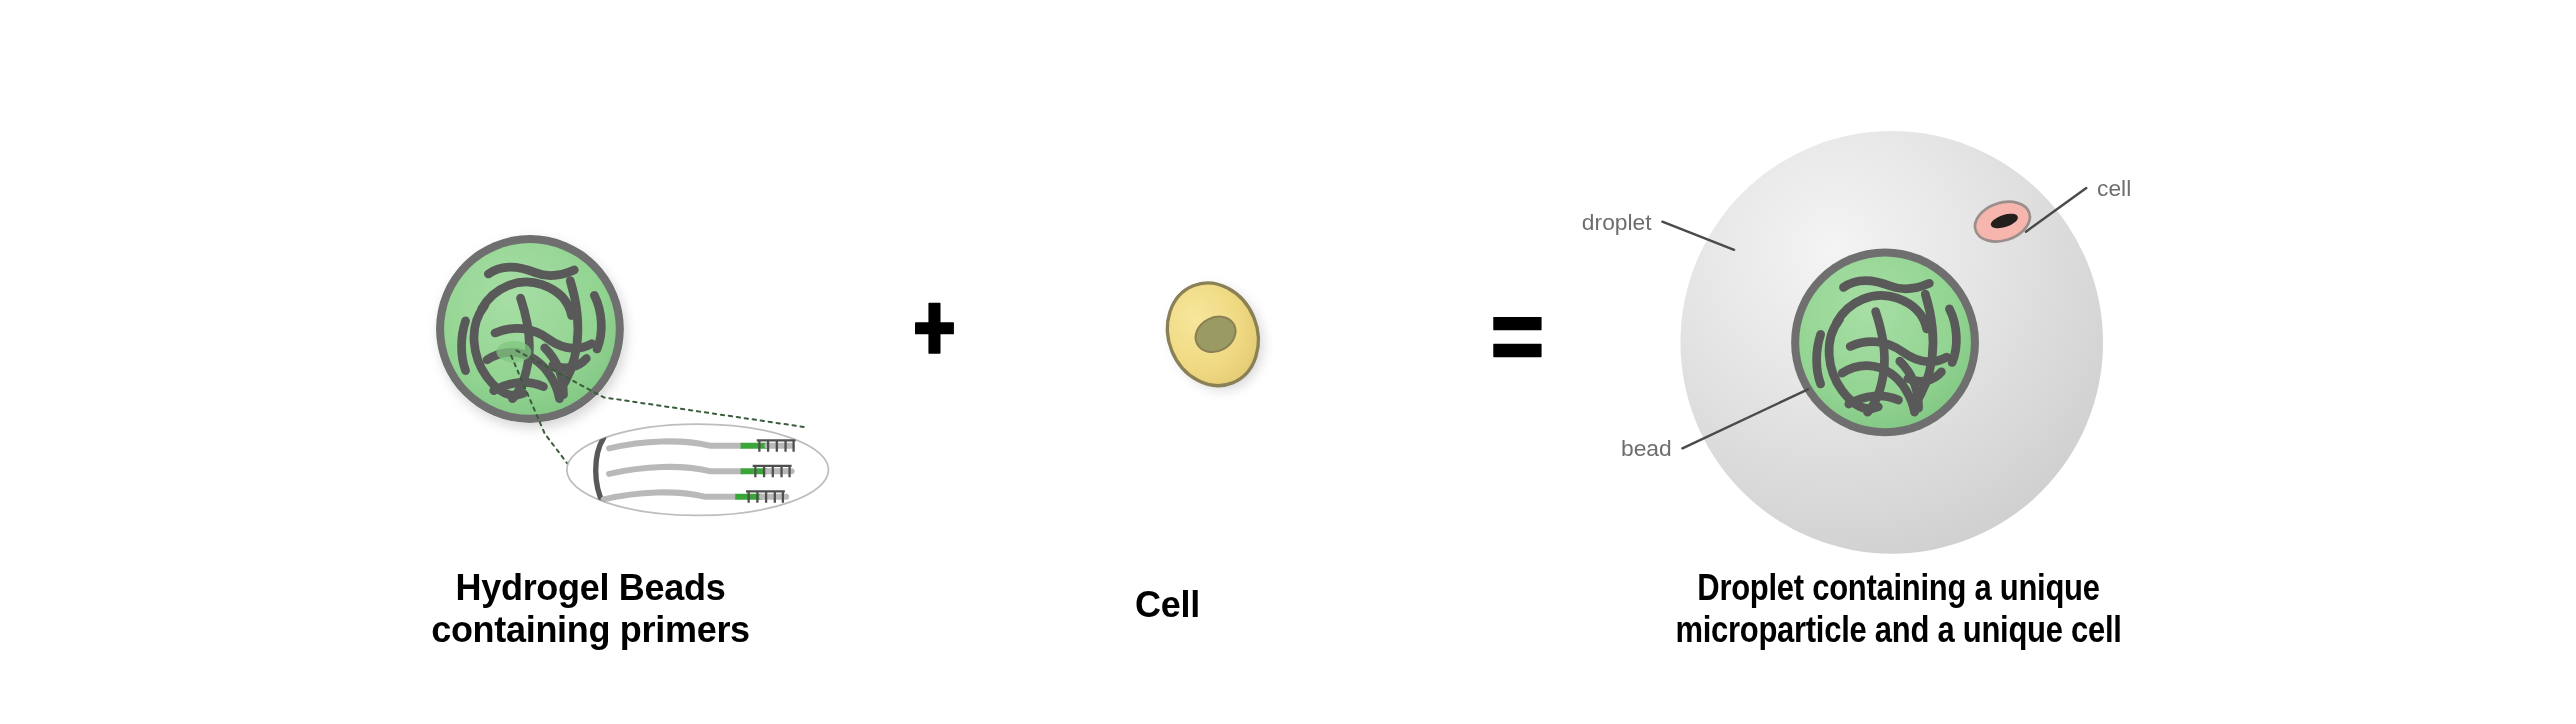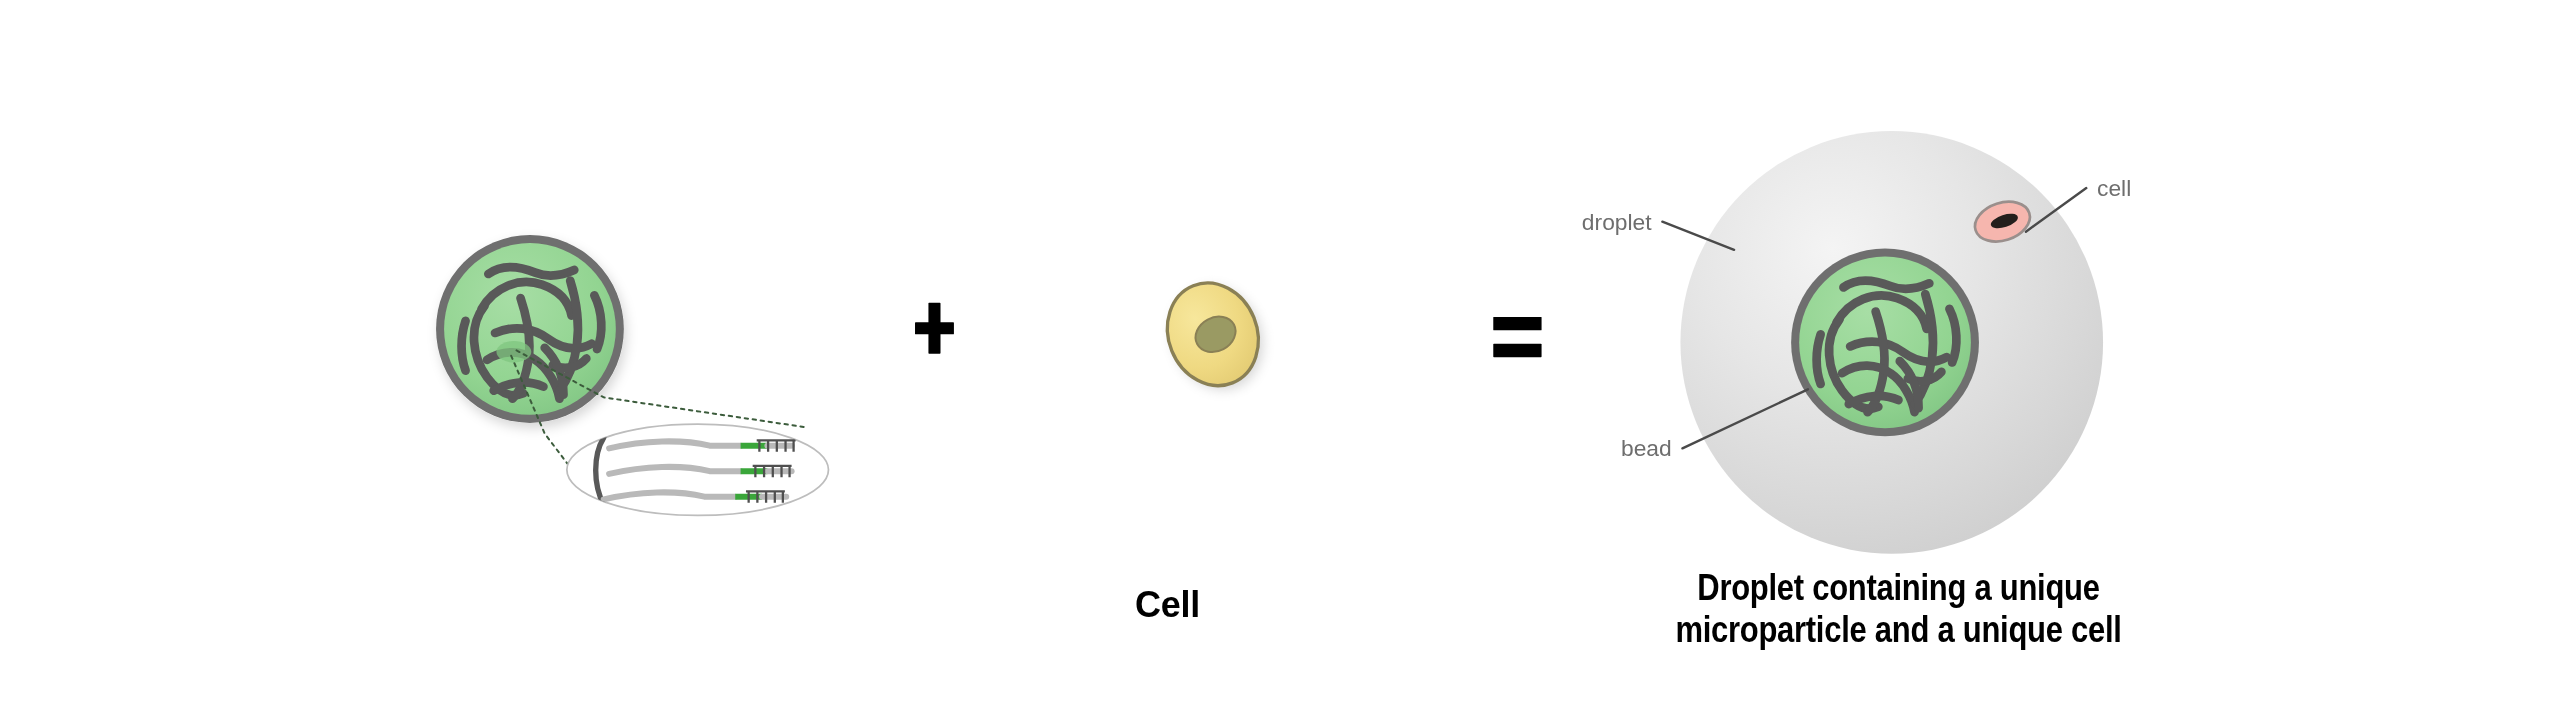--- a/index.html
+++ b/index.html
@@ -204,20 +204,22 @@
     <g fill="#000000">
       <rect x="1364" y="480" width="58" height="18" rx="1"></rect>
       <rect x="1393" y="451" width="18" height="76" rx="1" transform="translate(-9,0)"></rect>
     </g>
     <g fill="#000000">
       <rect x="2226" y="472" width="72" height="20" rx="1"></rect>
       <rect x="2226" y="512" width="72" height="20" rx="1"></rect>
     </g>
   </svg>
 
+  <div class="caption" id="caption-beads">Hydrogel Beads
+containing primers</div>
 
   <div class="caption" id="caption-cell">Cell</div>
 
   <div class="caption" id="caption-droplet">Droplet containing a unique
 microparticle and a unique cell</div>
 
 </div>
 
 
 </body></html>

